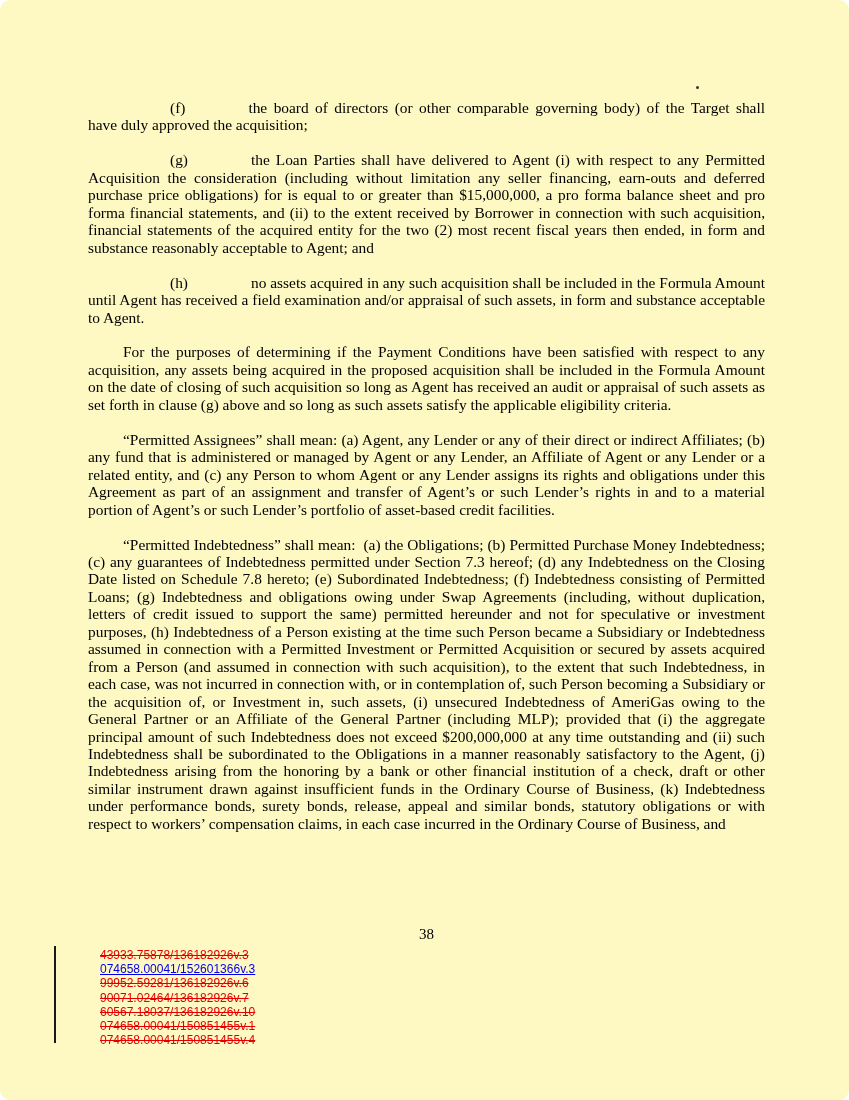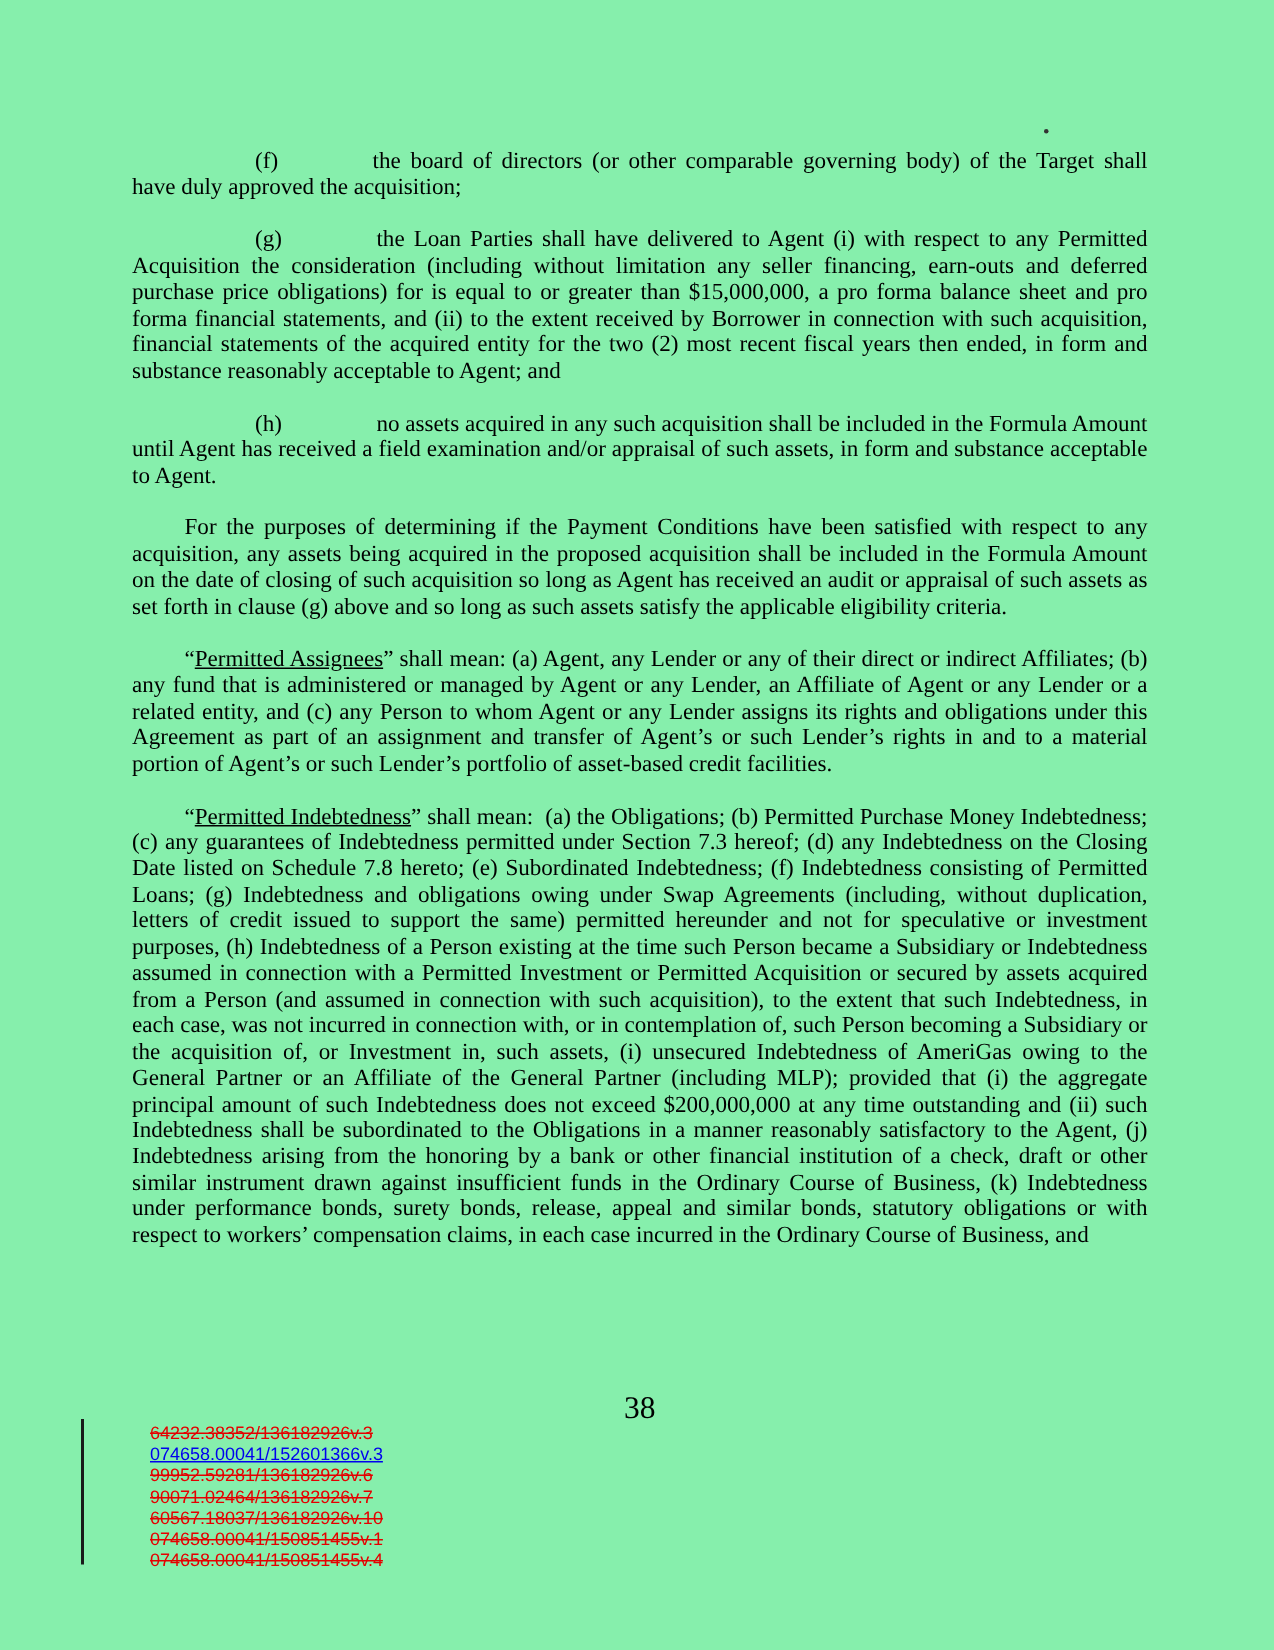--- a/index.html
+++ b/index.html
@@ -1,46 +1,47 @@
 <!DOCTYPE html>
 <html style="--deleted-red: #e50000; --current-blue: #0000ee;"><head>
 <meta charset="utf-8">
 <style>
   html, body { margin: 0; padding: 0; background: #ffffff; }
   .page {
     position: relative;
     width: 849px;
     height: 1100px;
-    background: #86efac;
+    background: #fef9c3;
     overflow: hidden;
     font-family: "Liberation Serif", serif;
     color: #000000;
+    border-radius: 10px;
   }
   .body-text {
     position: absolute;
     left: 88px;
     top: 99px;
     width: 677px;
     font-size: 15.4px;
     line-height: 17.45px;
     text-align: justify;
   }
   .para { margin: 0 0 17.5px 0; }
   .para.clause { text-indent: 82px; }
   .para.plain, .para.definition { text-indent: 35px; }
   .clause-label { white-space: pre; }
   .tab-spacer { display: inline-block; width: 63px; }
-  .term { text-decoration: underline; }
+  .term { }
   .page-number {
     position: absolute;
     left: 88px;
     top: 926px;
     width: 677px;
     text-align: center;
-    font-size: 21px;
+    font-size: 15px;
   }
   .change-bar {
     position: absolute;
     left: 54px;
     top: 946px;
     width: 2px;
     height: 97px;
     background: #1a1a1a;
   }
   .footer {
@@ -82,21 +83,21 @@
       <p class="para plain">For the purposes of determining if the Payment Conditions have been satisfied with respect to any acquisition, any assets being acquired in the proposed acquisition shall be included in the Formula Amount on the date of closing of such acquisition so long as Agent has received an audit or appraisal of such assets as set forth in clause (g) above and so long as such assets satisfy the applicable eligibility criteria.</p>
       <p class="para definition">“<span class="term">Permitted Assignees</span><span>” shall mean: (a) Agent, any Lender or any of their direct or indirect Affiliates; (b) any fund that is administered or managed by Agent or any Lender, an Affiliate of Agent or any Lender or a related entity, and (c) any Person to whom Agent or any Lender assigns its rights and obligations under this Agreement as part of an assignment and transfer of Agent’s or such Lender’s rights in and to a material portion of Agent’s or such Lender’s portfolio of asset-based credit facilities.</span></p>
       <p class="para definition">“<span class="term">Permitted Indebtedness</span><span>” shall mean:&nbsp; (a) the Obligations; (b) Permitted Purchase Money Indebtedness; (c) any guarantees of Indebtedness permitted under Section&nbsp;7.3 hereof; (d) any Indebtedness on the Closing Date listed on Schedule 7.8 hereto; (e) Subordinated Indebtedness; (f) Indebtedness consisting of Permitted Loans; (g) Indebtedness and obligations owing under Swap Agreements (including, without duplication, letters of credit issued to support the same) permitted hereunder and not for speculative or investment purposes, (h) Indebtedness of a Person existing at the time such Person became a Subsidiary or Indebtedness assumed in connection with a Permitted Investment or Permitted Acquisition or secured by assets acquired from a Person (and assumed in connection with such acquisition), to the extent that such Indebtedness, in each case, was not incurred in connection with, or in contemplation of, such Person becoming a Subsidiary or the acquisition of, or Investment in, such assets, (i) unsecured Indebtedness of AmeriGas owing to the General Partner or an Affiliate of the General Partner (including MLP); provided that (i) the aggregate principal amount of such Indebtedness does not exceed $200,000,000 at any time outstanding and (ii) such Indebtedness shall be subordinated to the Obligations in a manner reasonably satisfactory to the Agent, (j) Indebtedness arising from the honoring by a bank or other financial institution of a check, draft or other similar instrument drawn against insufficient funds in the Ordinary Course of Business, (k) Indebtedness under performance bonds, surety bonds, release, appeal and similar bonds, statutory obligations or with respect to workers’ compensation claims, in each case incurred in the Ordinary Course of Business, and</span></p>
     </main>
 
   <div class="page-number">38</div>
 
   <div class="change-bar"></div>
 
   <div class="footer" id="footer-block">
-      <div class="footer-line deleted">64232.38352/136182926v.3</div>
+      <div class="footer-line deleted">43933.75878/136182926v.3</div>
       <div class="footer-line current">074658.00041/152601366v.3</div>
       <div class="footer-line deleted">99952.59281/136182926v.6</div>
       <div class="footer-line deleted">90071.02464/136182926v.7</div>
       <div class="footer-line deleted">60567.18037/136182926v.10</div>
       <div class="footer-line deleted">074658.00041/150851455v.1</div>
       <div class="footer-line deleted">074658.00041/150851455v.4</div>
     </div>
 </div>
 
 </body></html>

